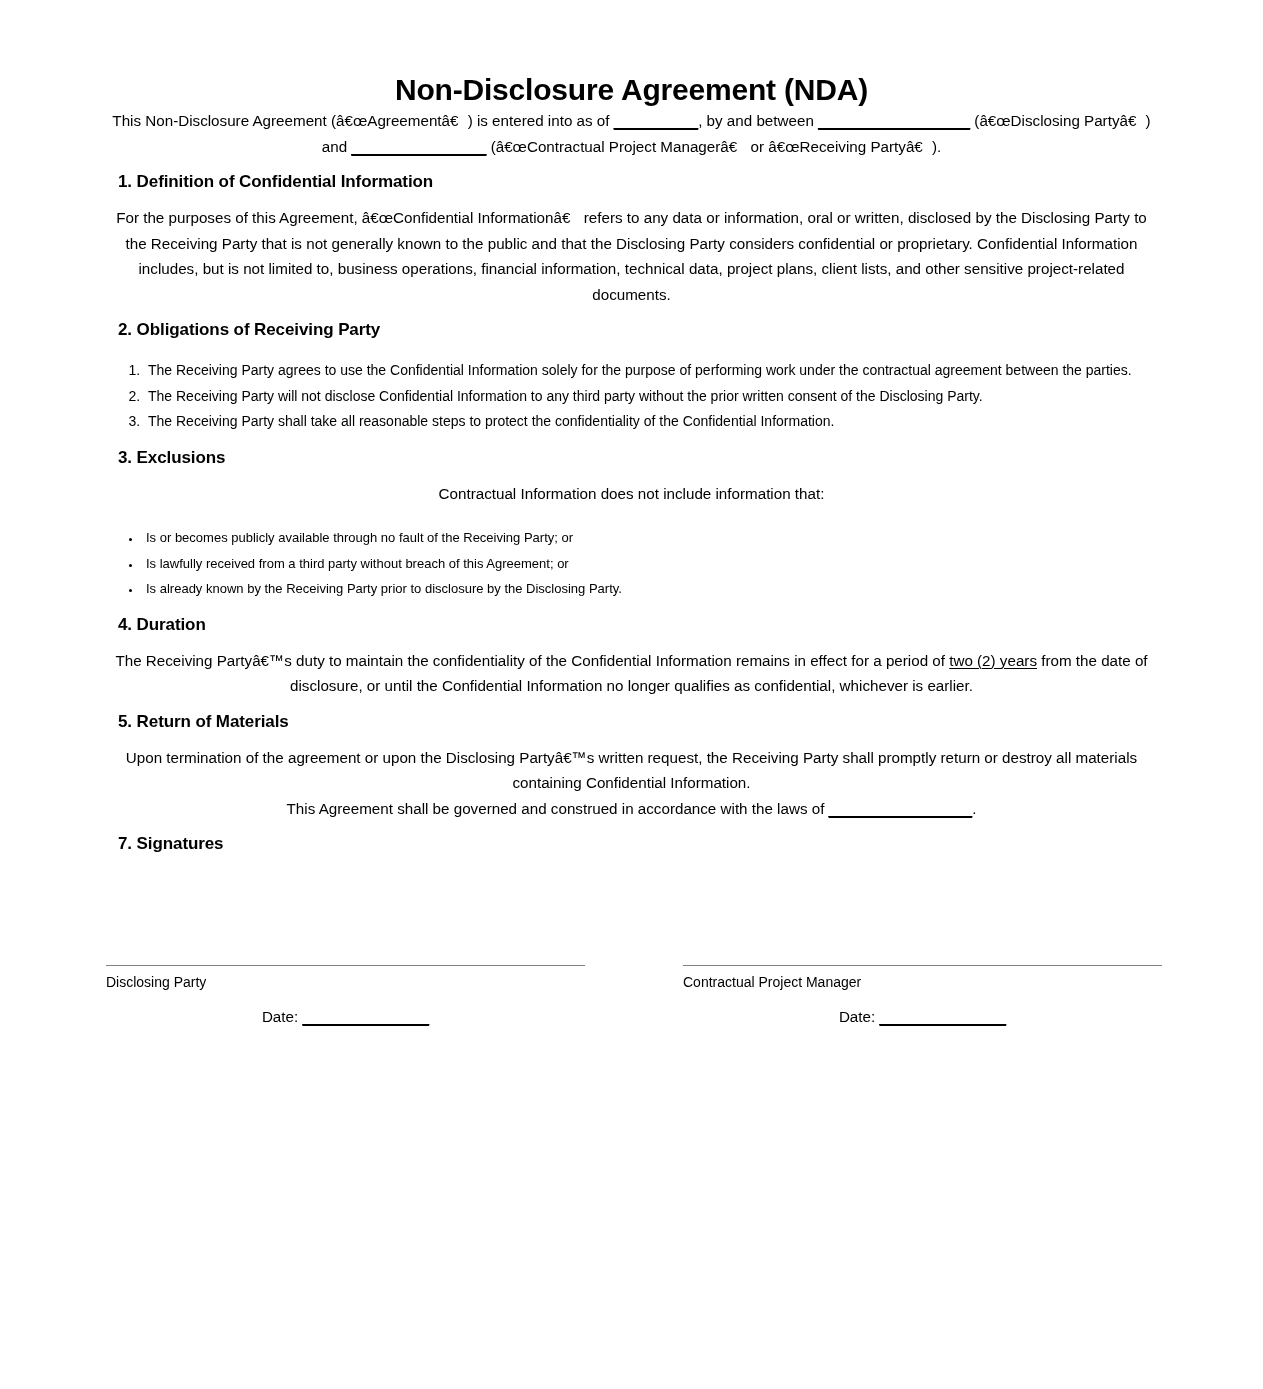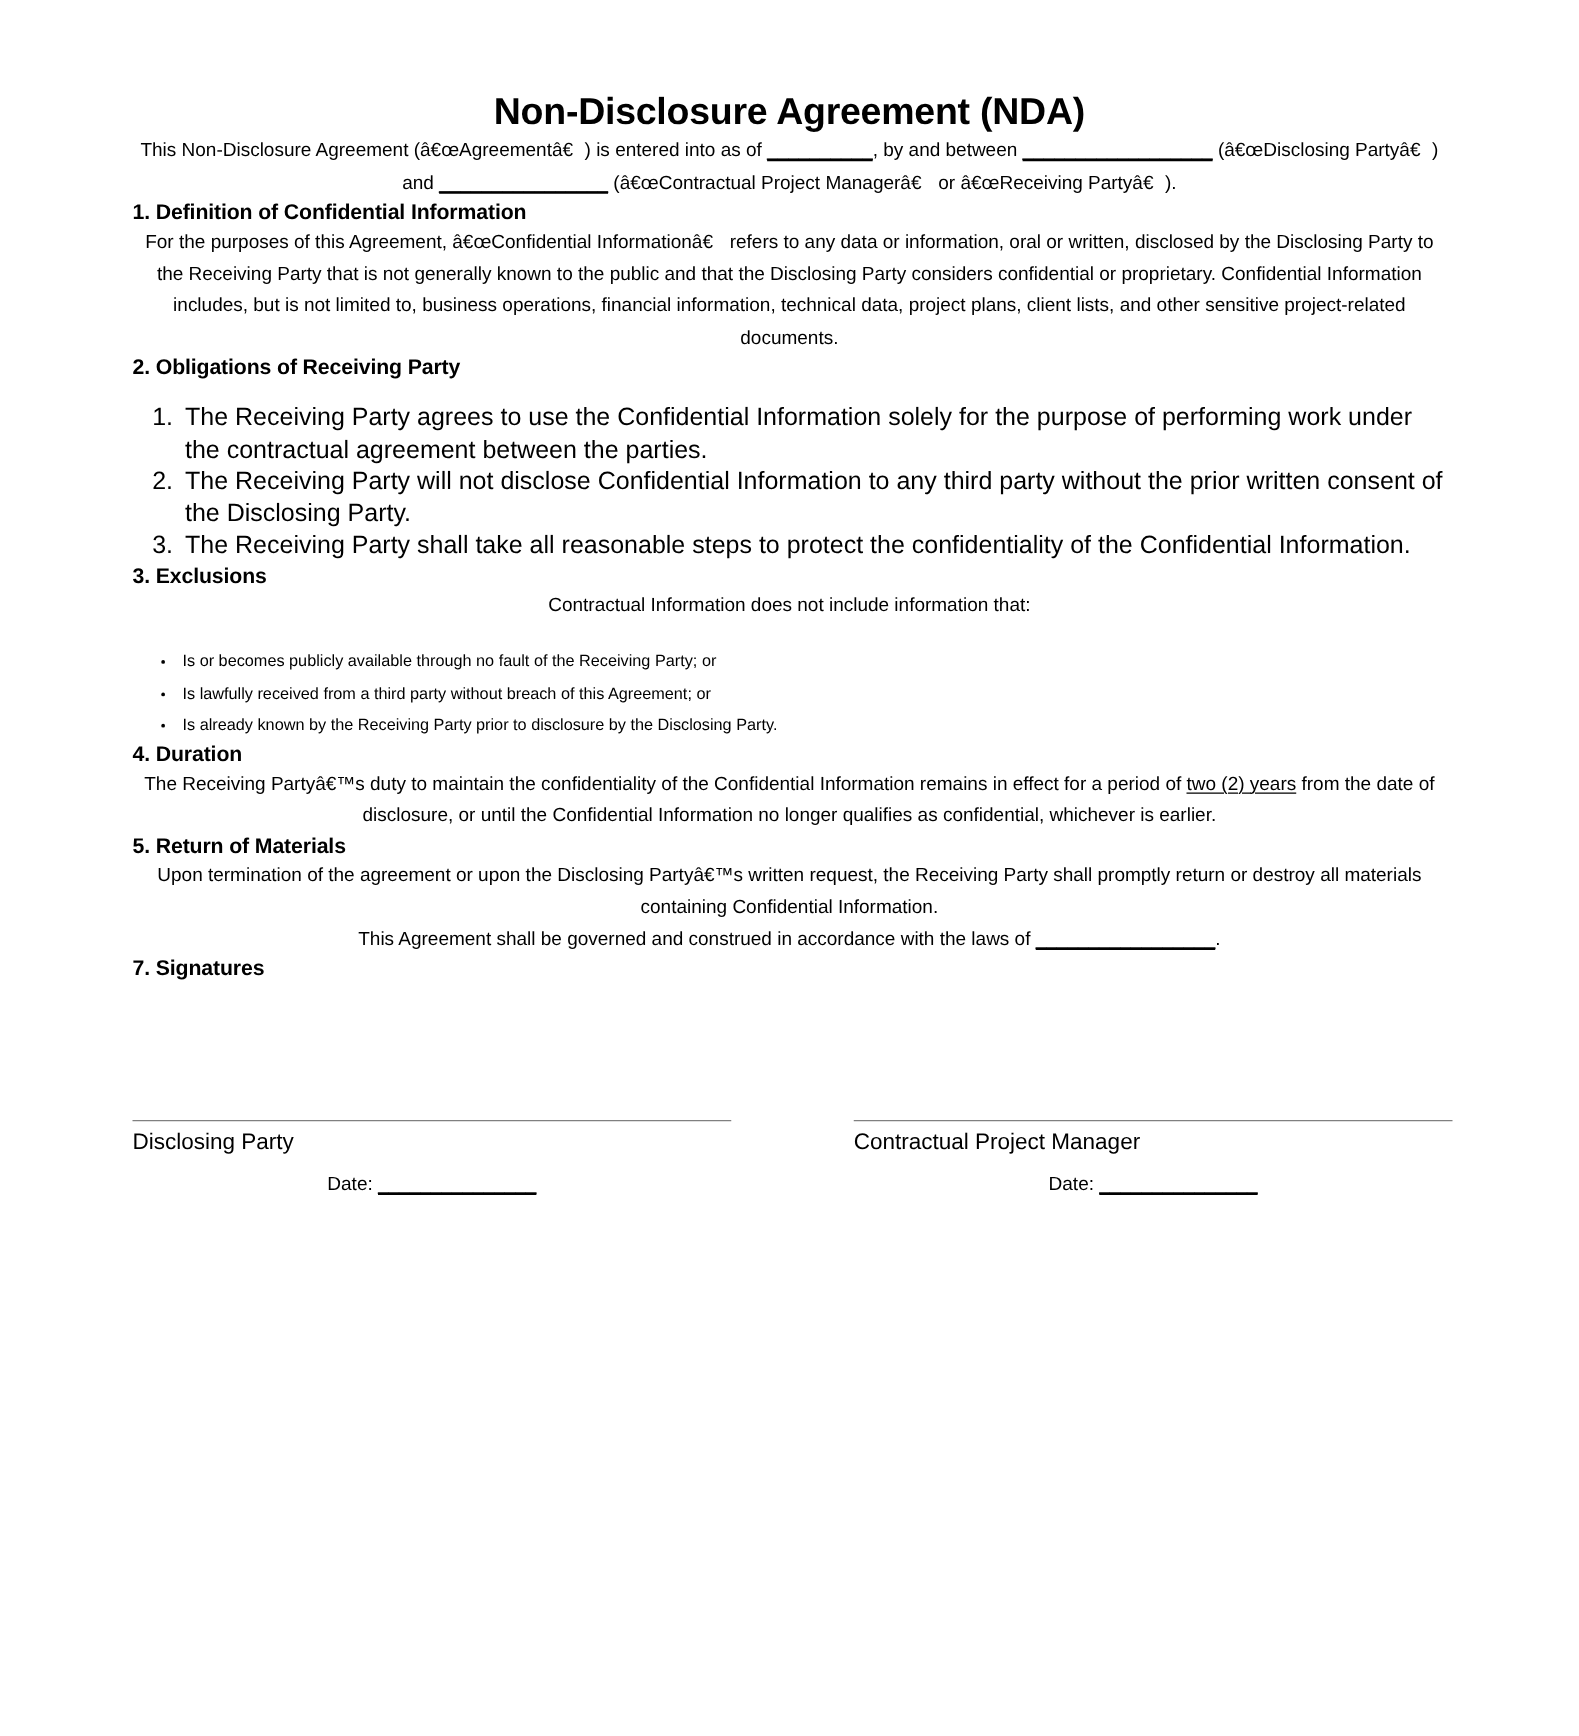--- a/index.html
+++ b/index.html
@@ -37,32 +37,32 @@
     line-height: 25.5px;
     margin: 0;
     text-align: center;
   }
   .intro {
     margin-top: 34px;
   }
   h2.section-heading {
     font-size: 17px;
     font-weight: bold;
-    margin: 0;
+    margin: 12px;
     line-height: 22px;
     letter-spacing: -0.1px;
   }
   .sp-heading-1   { margin-top: 42px; }
   .sp-heading     { margin-top: 45px; }
   .sp-para        { margin-top: 19px; }
 
   ol.numbered-list {
     margin: 17px 0 0 0;
     padding-left: 38px;
-    font-size: 20px;
+    font-size: 14px;
     line-height: 25.5px;
   }
   ol.numbered-list li {
     margin: 0;
     padding-left: 4px;
   }
   ul.bullet-list {
     margin: 19px 0 0 0;
     padding-left: 36px;
     font-size: 13px;
@@ -101,21 +101,21 @@
     flex: 0 0 479px;
   }
   .signature-rule {
     border: 0;
     border-top: 1px solid #808080;
     margin: 0 0 4px 0;
     width: 100%;
     height: 0;
   }
   .signature-label {
-    font-size: 18px;
+    font-size: 14px;
     line-height: 25.5px;
     margin: 0;
   }
   .signature-date {
     font-size: 15.2px;
     line-height: 25.5px;
     margin-top: 8px;
     text-align: center;
   }
 </style>

